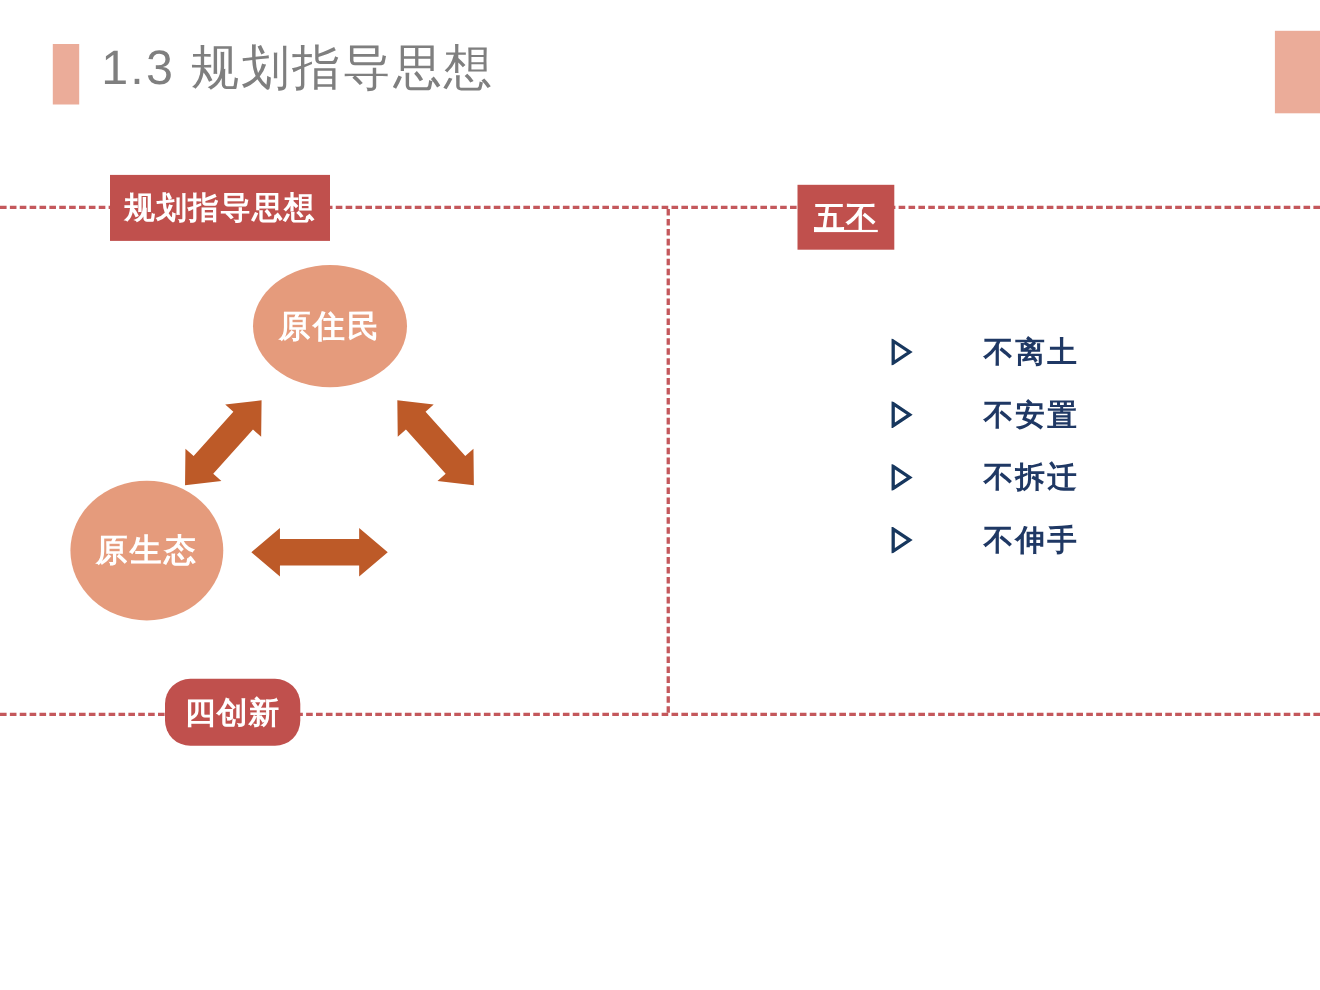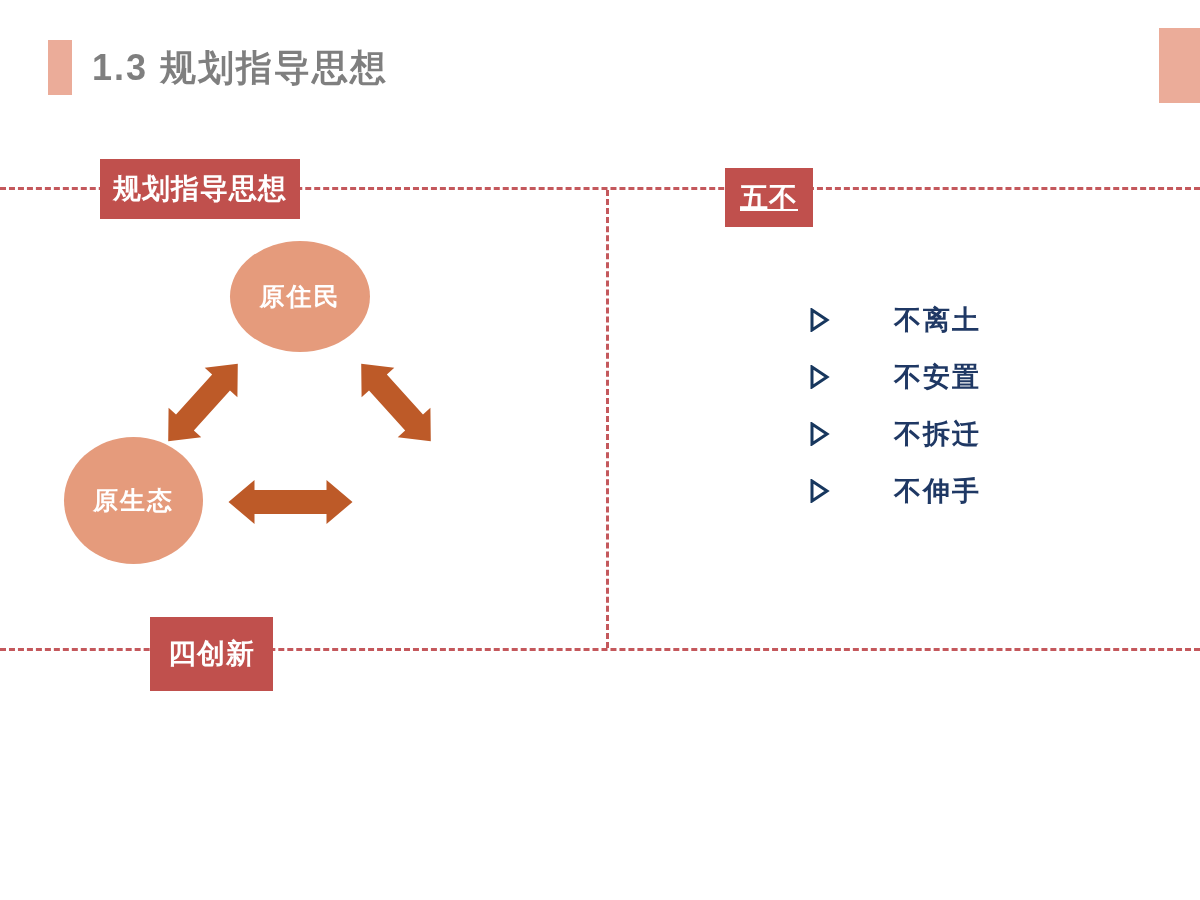--- a/index.html
+++ b/index.html
@@ -6,41 +6,41 @@
   html,body { background:#dddddd; }
   body { font-family:"Liberation Sans","DejaVu Sans",sans-serif; }
   .slide {
     position:relative; width:1200px; height:900px; background:#ffffff;
     overflow:hidden; margin:0 auto;
   }
   
   .accent-bar { position:absolute; left:48px; top:40px; width:24px; height:55px; background:#EBAC99; }
   .corner-tab { position:absolute; left:1159px; top:28px; width:41px; height:75px; background:#EBAC99; }
   .page-title {
-    position:absolute; left:92px; top:44px;
-    font-size:36px; font-weight:bold; color:#7F7F7F; letter-spacing:2px; white-space:nowrap;
+    position:absolute; left:92px; top:32px;
+    font-size:44px; font-weight:normal; color:#7F7F7F; letter-spacing:2px; white-space:nowrap;
   }
   
   .hline { position:absolute; left:0; width:1200px; height:0; border-top:3px dashed #C4585C; }
   .hline-top { top:187px; }
   .hline-bottom { top:648px; }
   .vline { position:absolute; left:606px; top:190px; height:458px; width:0; border-left:3px dashed #C4585C; }
   
   .label-box {
     position:absolute; background:#C0504D; color:#ffffff; font-weight:bold;
     display:flex; align-items:center; justify-content:center;
     font-size:28px; letter-spacing:1px; white-space:nowrap;
   }
   .label-plan { left:100px; top:159px; width:200px; height:60px; }
   .label-five { left:725px; top:168px; width:88px;  height:59px;text-decoration:underline; }
-  .label-four { left:150px; top:617px; width:123px; height:74px; }
+  .label-four { left:150px; top:617px; width:123px; height:61px;border-radius:23px; }
   
   .circle {
     position:absolute; border-radius:50%; background:#E59B7C; color:#ffffff;
-    font-weight:bold; font-size:25px; letter-spacing:2px;
+    font-weight:bold; font-size:29px; letter-spacing:2px;
     display:flex; align-items:center; justify-content:center; white-space:nowrap;
   }
   .circle-resident { left:230px; top:241px; width:140px; height:111px; }
   .circle-ecology  { left:64px;  top:437px; width:139px; height:127px; }
   .circle-culture  { left:380px; top:443px; width:142px; height:122px; }
   .arrow-layer { position:absolute; left:0; top:0; pointer-events:none; }
   
   .five-list { position:absolute; left:810px; top:291px; list-style:none; }
   .five-list li { height:57px; display:flex; align-items:center; }
   .five-bullet { width:84px; display:flex; align-items:center; }

